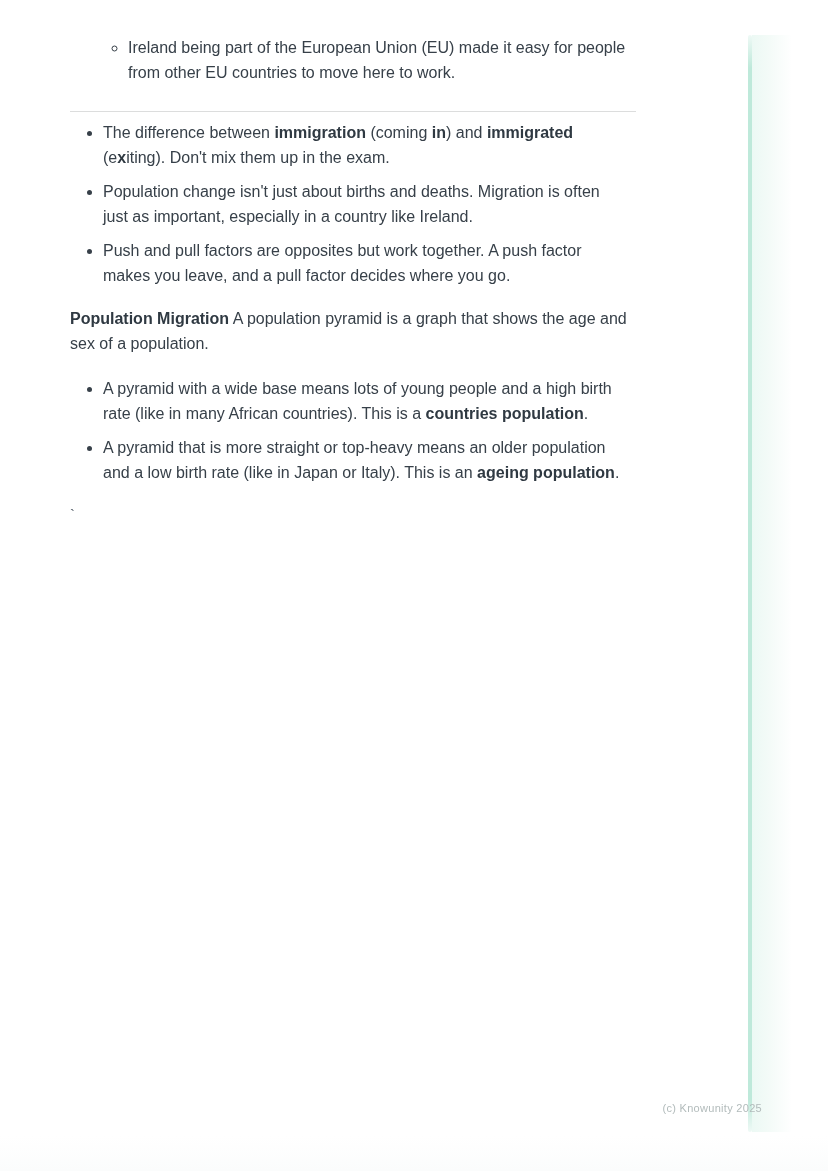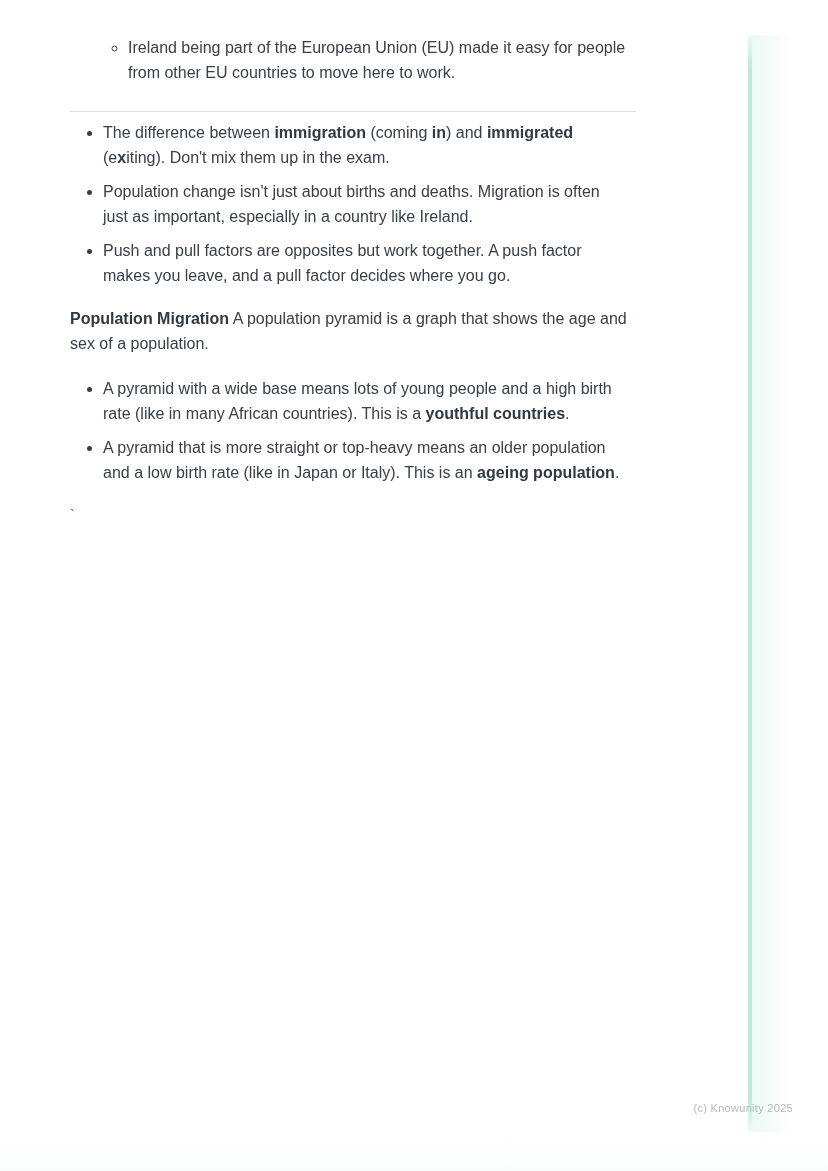--- a/index.html
+++ b/index.html
@@ -80,21 +80,21 @@
   }
   .stray-char {
     display: block;
     margin-top: 9px;
     font-size: 15px;
     color: #4a5560;
   }
   .footer-credit {
     position: absolute;
     top: 1102px;
-    right: 35px;
+    right: 66px;
     font-size: 11px;
     line-height: 13px;
     color: #b2bbbb;
     letter-spacing: 0.3px;
     z-index: 3;
   }
 </style>
 </head>
 <body>
 
@@ -115,21 +115,21 @@
 
     <ul>
       <li>The difference between <b>immigration</b> (coming <b>in</b>) and <b>immigrated</b> (e<b>x</b>iting). Don't mix them up in the exam.</li>
       <li>Population change isn't just about births and deaths. Migration is often just as important, especially in a country like Ireland.</li>
       <li>Push and pull factors are opposites but work together. A push factor makes you leave, and a pull factor decides where you go.</li>
     </ul>
 
     <p class="body-paragraph"><b>Population Migration</b> A population pyramid is a graph that shows the age and sex of a population.</p>
 
     <ul>
-      <li>A pyramid with a wide base means lots of young people and a high birth rate (like in many African countries). This is a <b>youthful countries</b>.</li>
+      <li>A pyramid with a wide base means lots of young people and a high birth rate (like in many African countries). This is a <b>countries population</b>.</li>
       <li>A pyramid that is more straight or top-heavy means an older population and a low birth rate (like in Japan or Italy). This is an <b>ageing population</b>.</li>
     </ul>
 
     <span class="stray-char">`</span>
 
   </div>
 
   <div class="footer-credit">(c) Knowunity 2025</div>
 
 </div>

